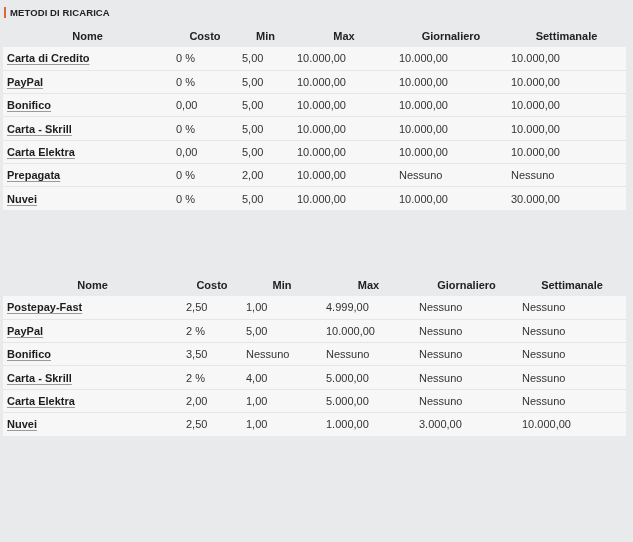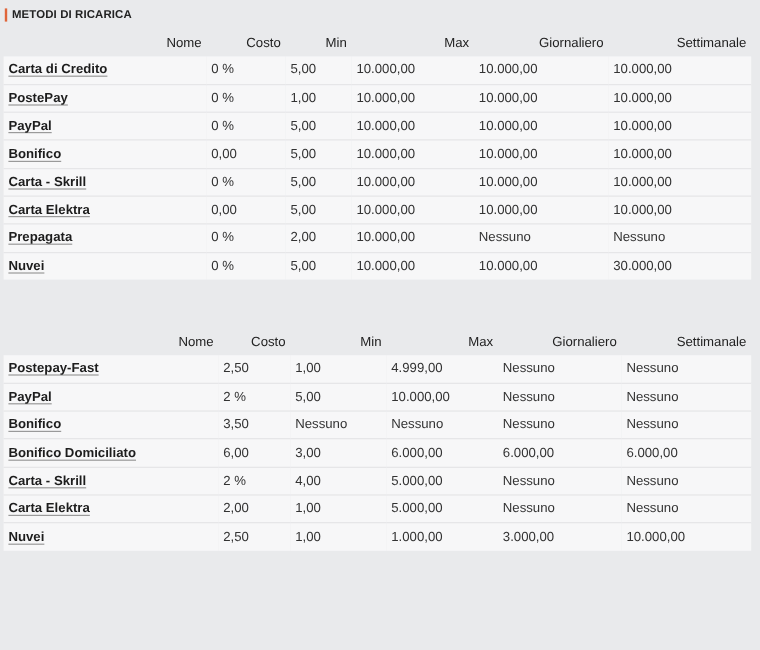--- a/index.html
+++ b/index.html
@@ -14,21 +14,21 @@
     .section-title {
       height: 24px; display: flex; align-items: center;
       font-size: 9.5px; font-weight: bold; color: #222; letter-spacing: 0.1px;
     }
     .section-title .bar {
       display: inline-block; width: 2px; height: 11px;
       background: #e0653a; margin-right: 4px; margin-left: 1px;
     }
     table { width: 623px; border-collapse: collapse; table-layout: fixed; }
     th {
-      text-align: right; font-size: 11px; font-weight: normal; color: #222;
+      text-align: center; font-size: 11px; font-weight: bold; color: #222;
       height: 23px; padding: 0 4px; background: transparent;
     }
     td {
       font-size: 11px; color: #333; height: 23.3px; padding: 0 4px;
       background: #f7f7f8; border-top: 1px solid #e6e6e8;
     }
     tbody tr:first-child td { border-top: none; }
     td.name a {
       color: #1d1d1d; font-weight: bold; text-decoration: underline;
       text-decoration-color: #9a9a9a; text-underline-offset: 2px; text-align: center;
@@ -68,28 +68,20 @@
       <tbody id="deposit-body">
           <tr>
             <td class="name"><a href="#">Carta di Credito</a></td>
             <td>0 %</td>
             <td>5,00</td>
             <td>10.000,00</td>
             <td>10.000,00</td>
             <td>10.000,00</td>
           </tr>
           <tr>
-            <td class="name"><a href="#">PostePay</a></td>
-            <td>0 %</td>
-            <td>1,00</td>
-            <td>10.000,00</td>
-            <td>10.000,00</td>
-            <td>10.000,00</td>
-          </tr>
-          <tr>
             <td class="name"><a href="#">PayPal</a></td>
             <td>0 %</td>
             <td>5,00</td>
             <td>10.000,00</td>
             <td>10.000,00</td>
             <td>10.000,00</td>
           </tr>
           <tr>
             <td class="name"><a href="#">Bonifico</a></td>
             <td>0,00</td>
@@ -173,28 +165,20 @@
           </tr>
           <tr>
             <td class="name"><a href="#">Bonifico</a></td>
             <td>3,50</td>
             <td>Nessuno</td>
             <td>Nessuno</td>
             <td>Nessuno</td>
             <td>Nessuno</td>
           </tr>
           <tr>
-            <td class="name"><a href="#">Bonifico Domiciliato</a></td>
-            <td>6,00</td>
-            <td>3,00</td>
-            <td>6.000,00</td>
-            <td>6.000,00</td>
-            <td>6.000,00</td>
-          </tr>
-          <tr>
             <td class="name"><a href="#">Carta - Skrill</a></td>
             <td>2 %</td>
             <td>4,00</td>
             <td>5.000,00</td>
             <td>Nessuno</td>
             <td>Nessuno</td>
           </tr>
           <tr>
             <td class="name"><a href="#">Carta Elektra</a></td>
             <td>2,00</td>

